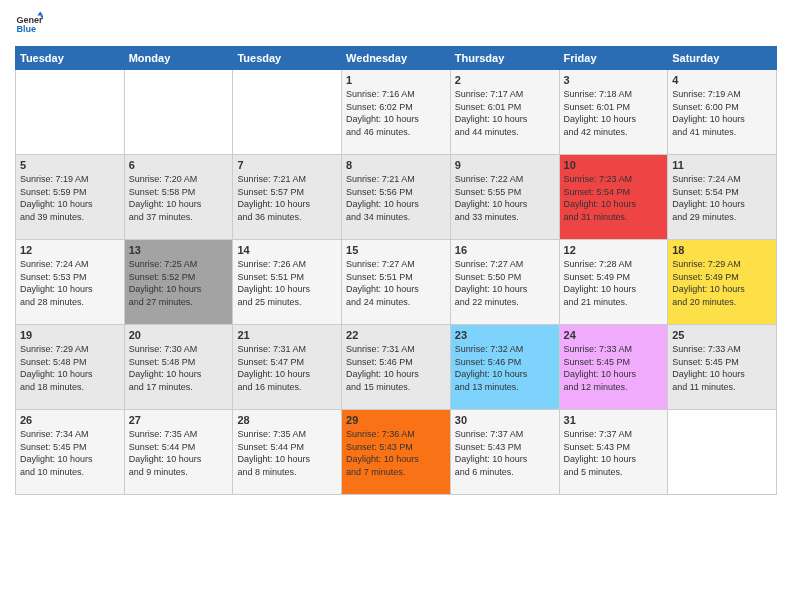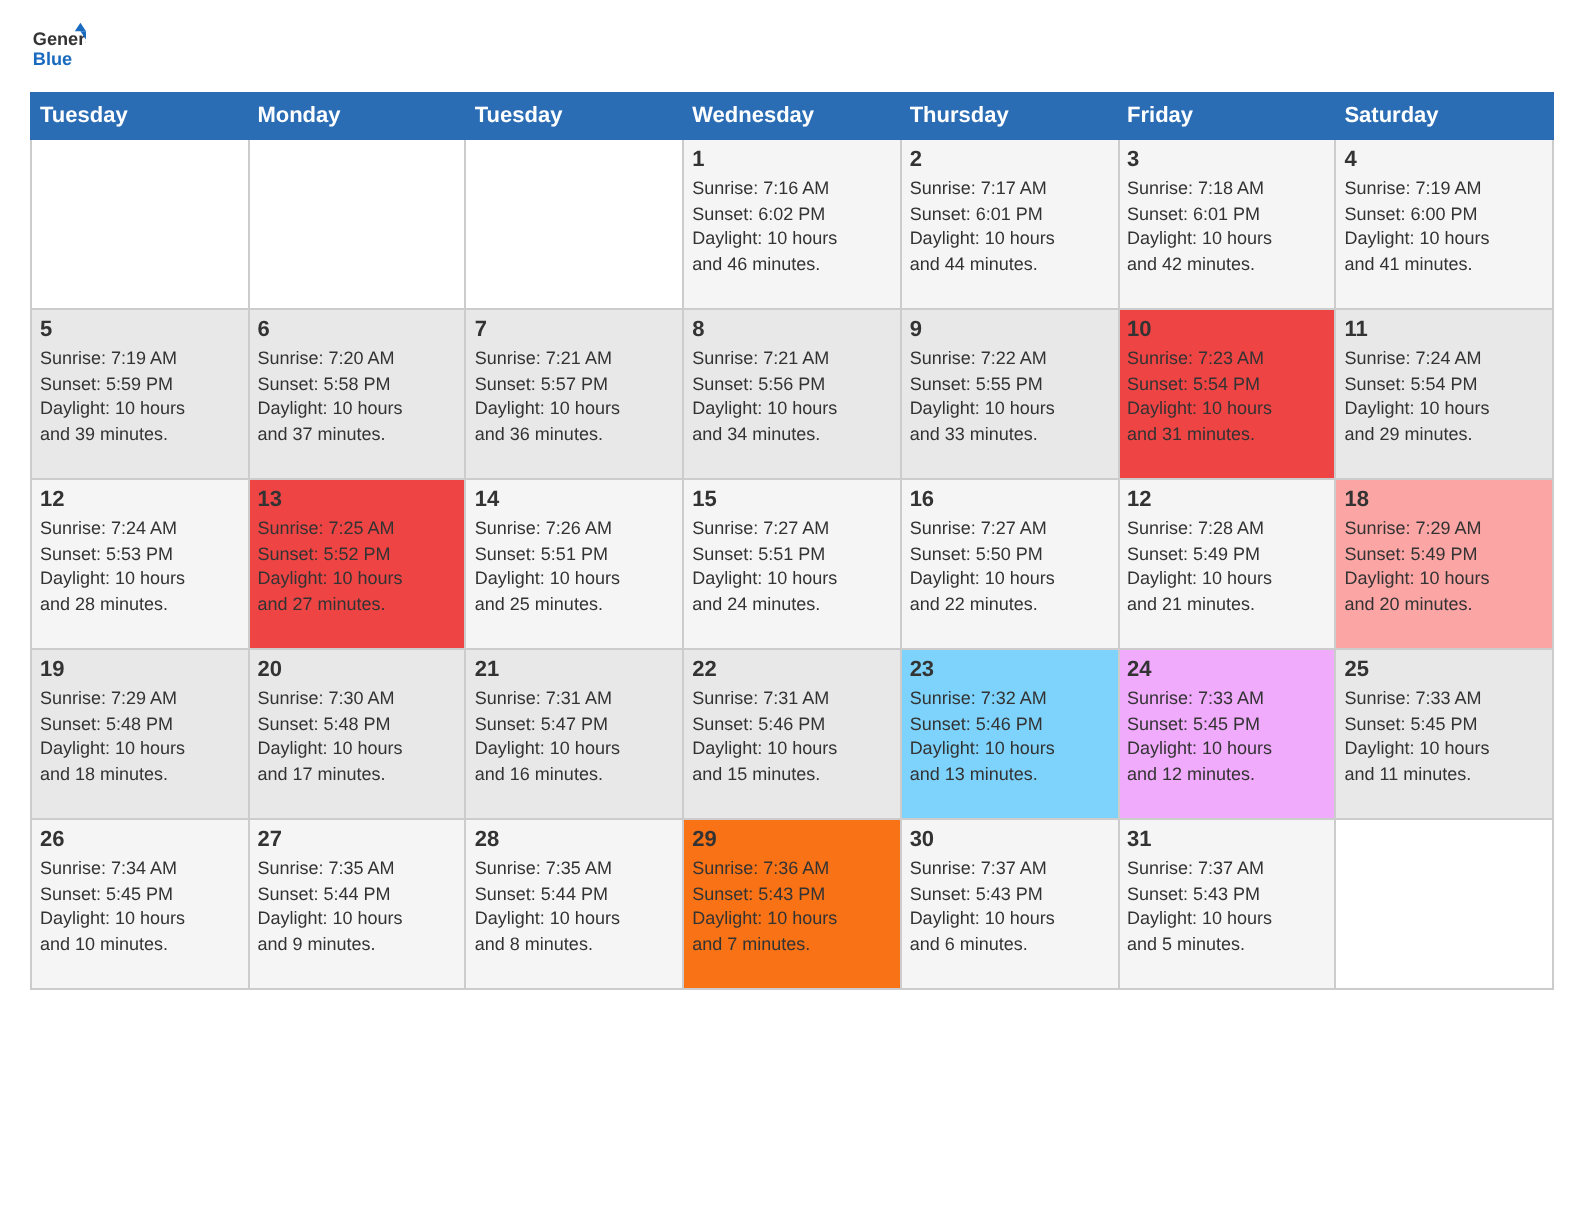--- a/index.html
+++ b/index.html
@@ -210,21 +210,21 @@
           </td>
         </tr>
         <tr>
           <td style="background: rgb(245, 245, 245);">
             <span class="day-number">12</span>
             <div class="day-info" style="white-space: pre-line;">Sunrise: 7:24 AM
 Sunset: 5:53 PM
 Daylight: 10 hours
 and 28 minutes.</div>
           </td>
-          <td style="background: #ef4444;">
+          <td style="background: #a3a3a3;">
             <span class="day-number">13</span>
             <div class="day-info" style="white-space: pre-line;">Sunrise: 7:25 AM
 Sunset: 5:52 PM
 Daylight: 10 hours
 and 27 minutes.</div>
           </td>
           <td style="background: rgb(245, 245, 245);">
             <span class="day-number">14</span>
             <div class="day-info" style="white-space: pre-line;">Sunrise: 7:26 AM
 Sunset: 5:51 PM
@@ -245,21 +245,21 @@
 Daylight: 10 hours
 and 22 minutes.</div>
           </td>
           <td style="background: rgb(245, 245, 245);">
             <span class="day-number">12</span>
             <div class="day-info" style="white-space: pre-line;">Sunrise: 7:28 AM
 Sunset: 5:49 PM
 Daylight: 10 hours
 and 21 minutes.</div>
           </td>
-          <td style="background: #fca5a5;">
+          <td style="background: #fde047;">
             <span class="day-number">18</span>
             <div class="day-info" style="white-space: pre-line;">Sunrise: 7:29 AM
 Sunset: 5:49 PM
 Daylight: 10 hours
 and 20 minutes.</div>
           </td>
         </tr>
         <tr>
           <td style="background: rgb(232, 232, 232);">
             <span class="day-number">19</span>

